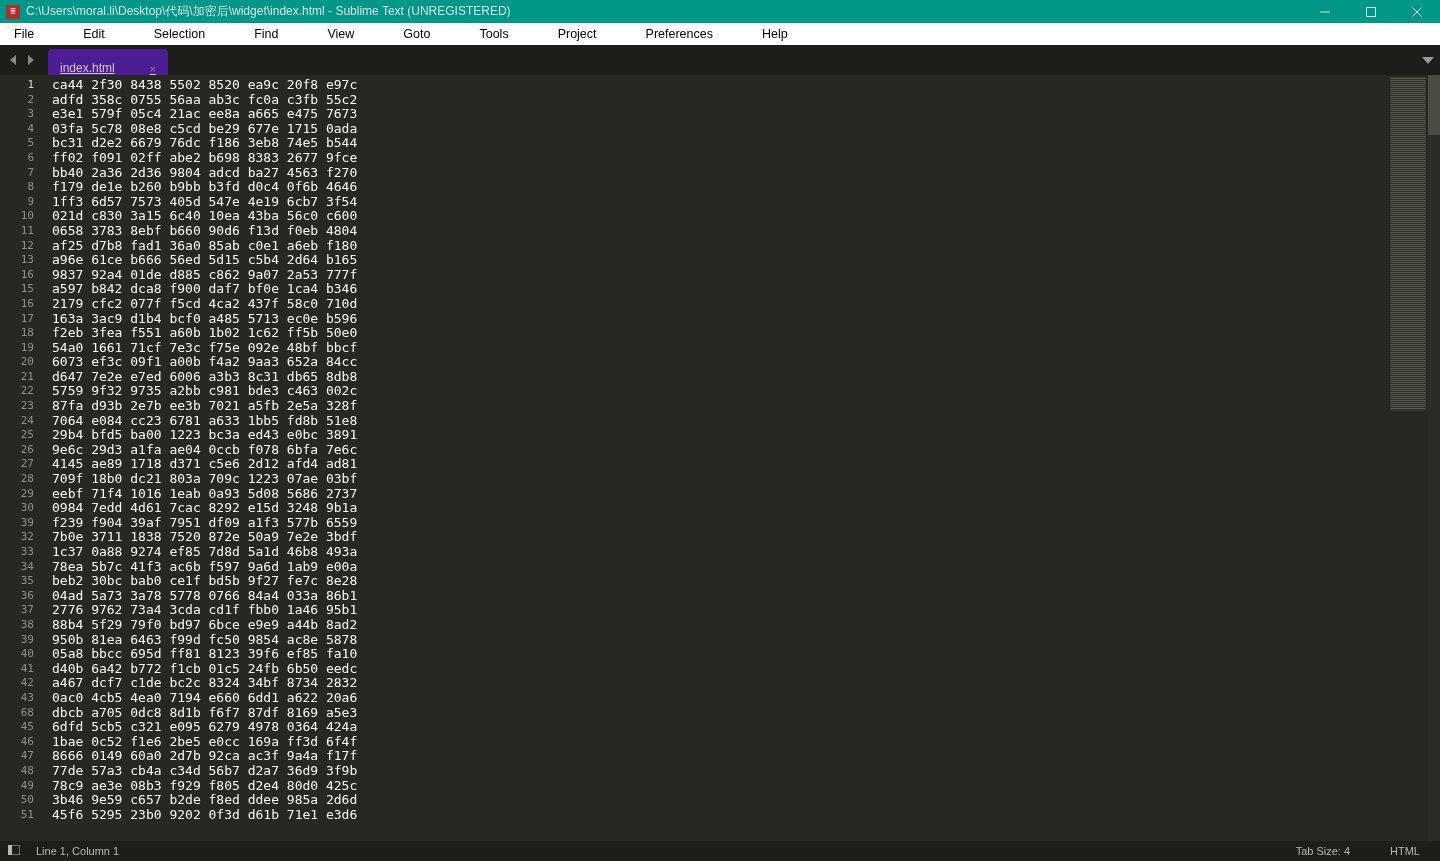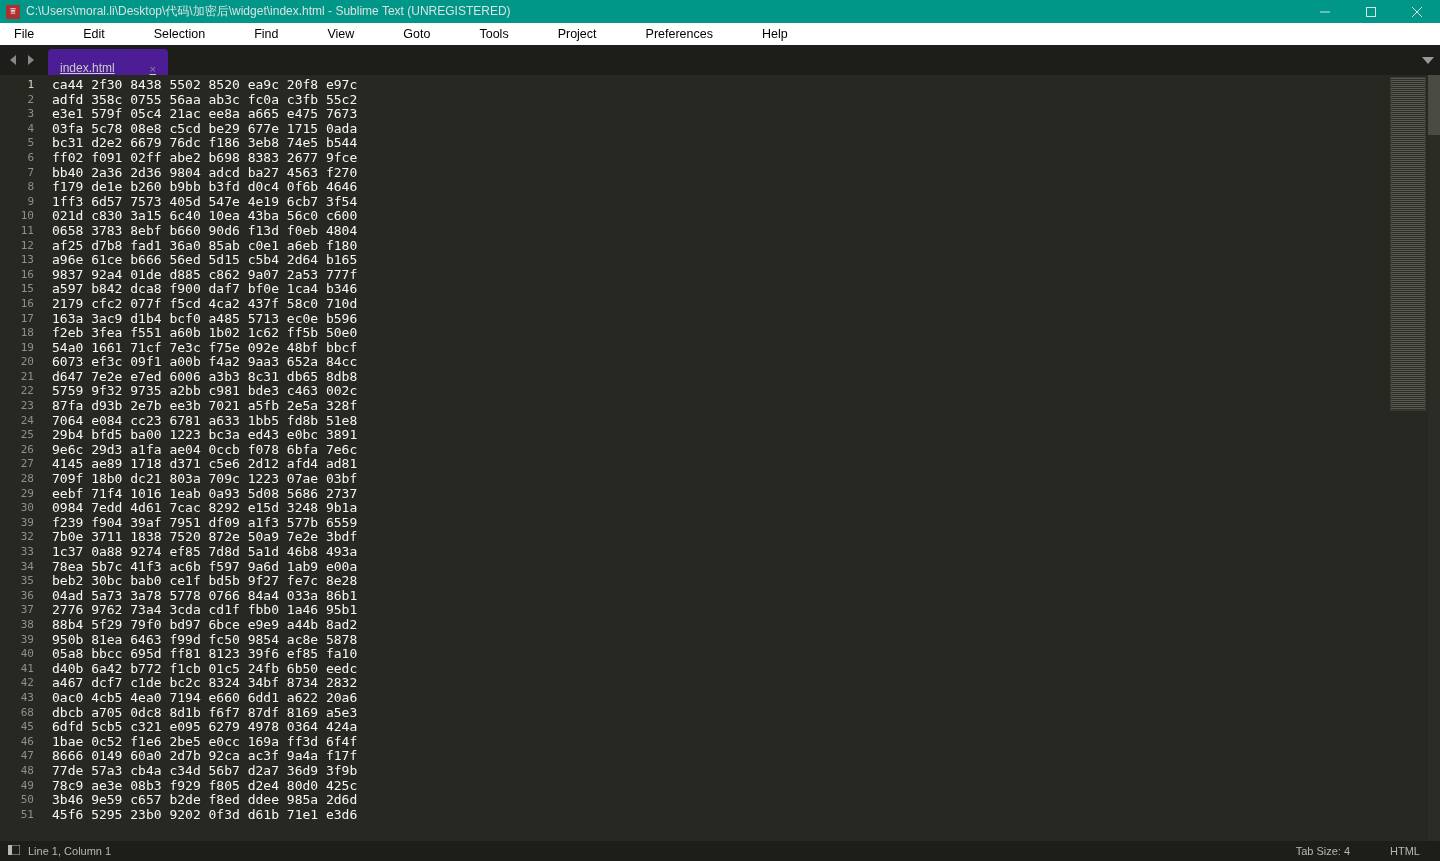--- a/index.html
+++ b/index.html
@@ -29,21 +29,21 @@
 .code { flex: 1; overflow: hidden; padding-top: 3px; padding-left: 10px; font-family: Consolas, monospace; font-size: 13px; line-height: 14.6px; color: #f8f8f2; white-space: pre; }
 .code .cline { display: block; }
 
 .minimap { width: 36px; background: #2e2f28; position: absolute; right: 14px; top: 2px; height: 334px; border: 1px solid #3a3b33; }
 .minimap-inner { width: 100%; height: 100%; background: repeating-linear-gradient(to bottom, #7b7c73 0, #7b7c73 1px, transparent 1px, transparent 2px); opacity: 0.55; }
 
 .vscroll { width: 12px; background: #2b2c25; position: absolute; right: 0; top: 0; bottom: 0; }
 .vscroll .thumb { width: 100%; height: 60px; background: #4a4b42; }
 
 .statusbar { height: 20px; background: #1d1e19; display: flex; align-items: center; color: #b8b8b0; font-size: 11px; padding: 0 8px; justify-content: space-between; }
-.statusbar .left { display: flex; align-items: center; gap: 8px; }
+.statusbar .left { display: flex; align-items: center; gap: 16px; }
 .statusbar .right { display: flex; align-items: center; gap: 40px; padding-right: 12px; }
 .sb-icon svg { width: 12px; height: 10px; fill: #b8b8b0; }
 </style>
 </head>
 <body>
 
 <div class="titlebar">
   <div class="appicon">⩸</div>
   <div class="title">C:\Users\moral.li\Desktop\代码\加密后\widget\index.html - Sublime Text (UNREGISTERED)</div>
   <div class="win-controls">

